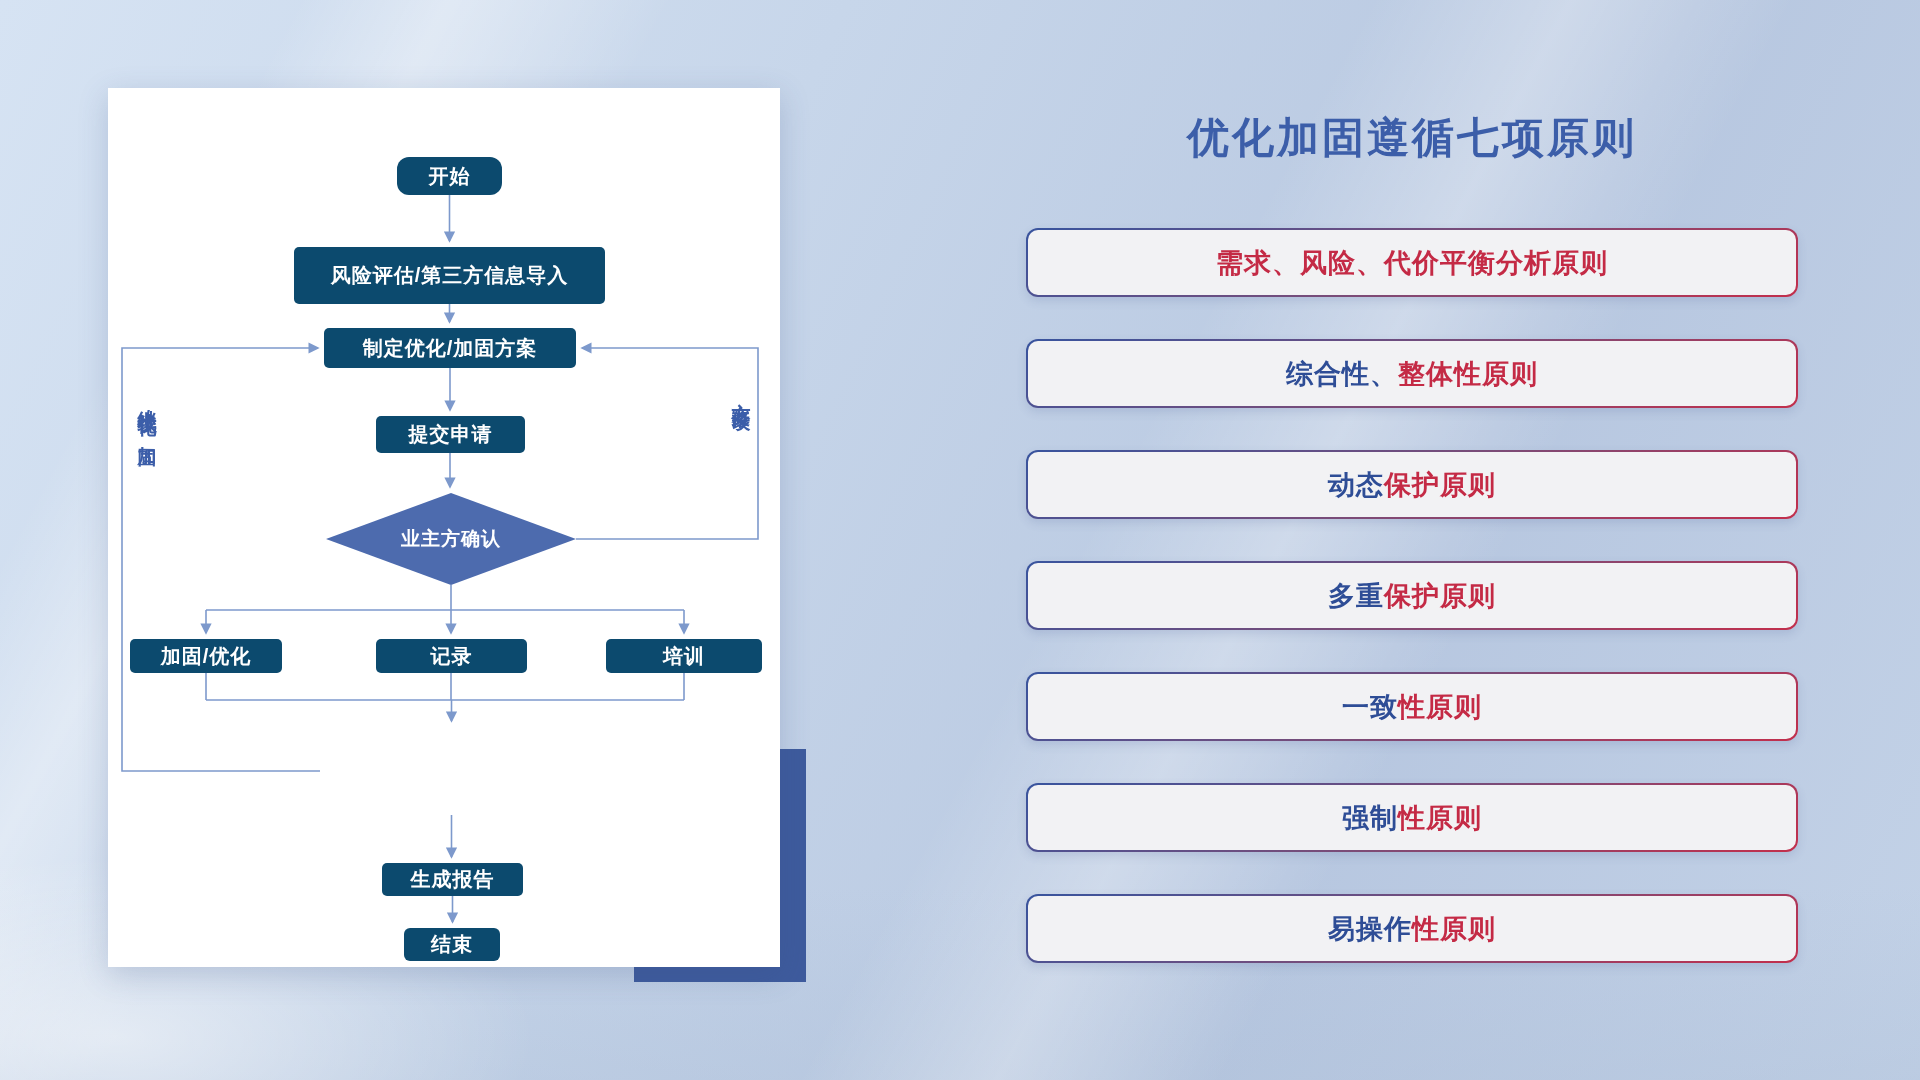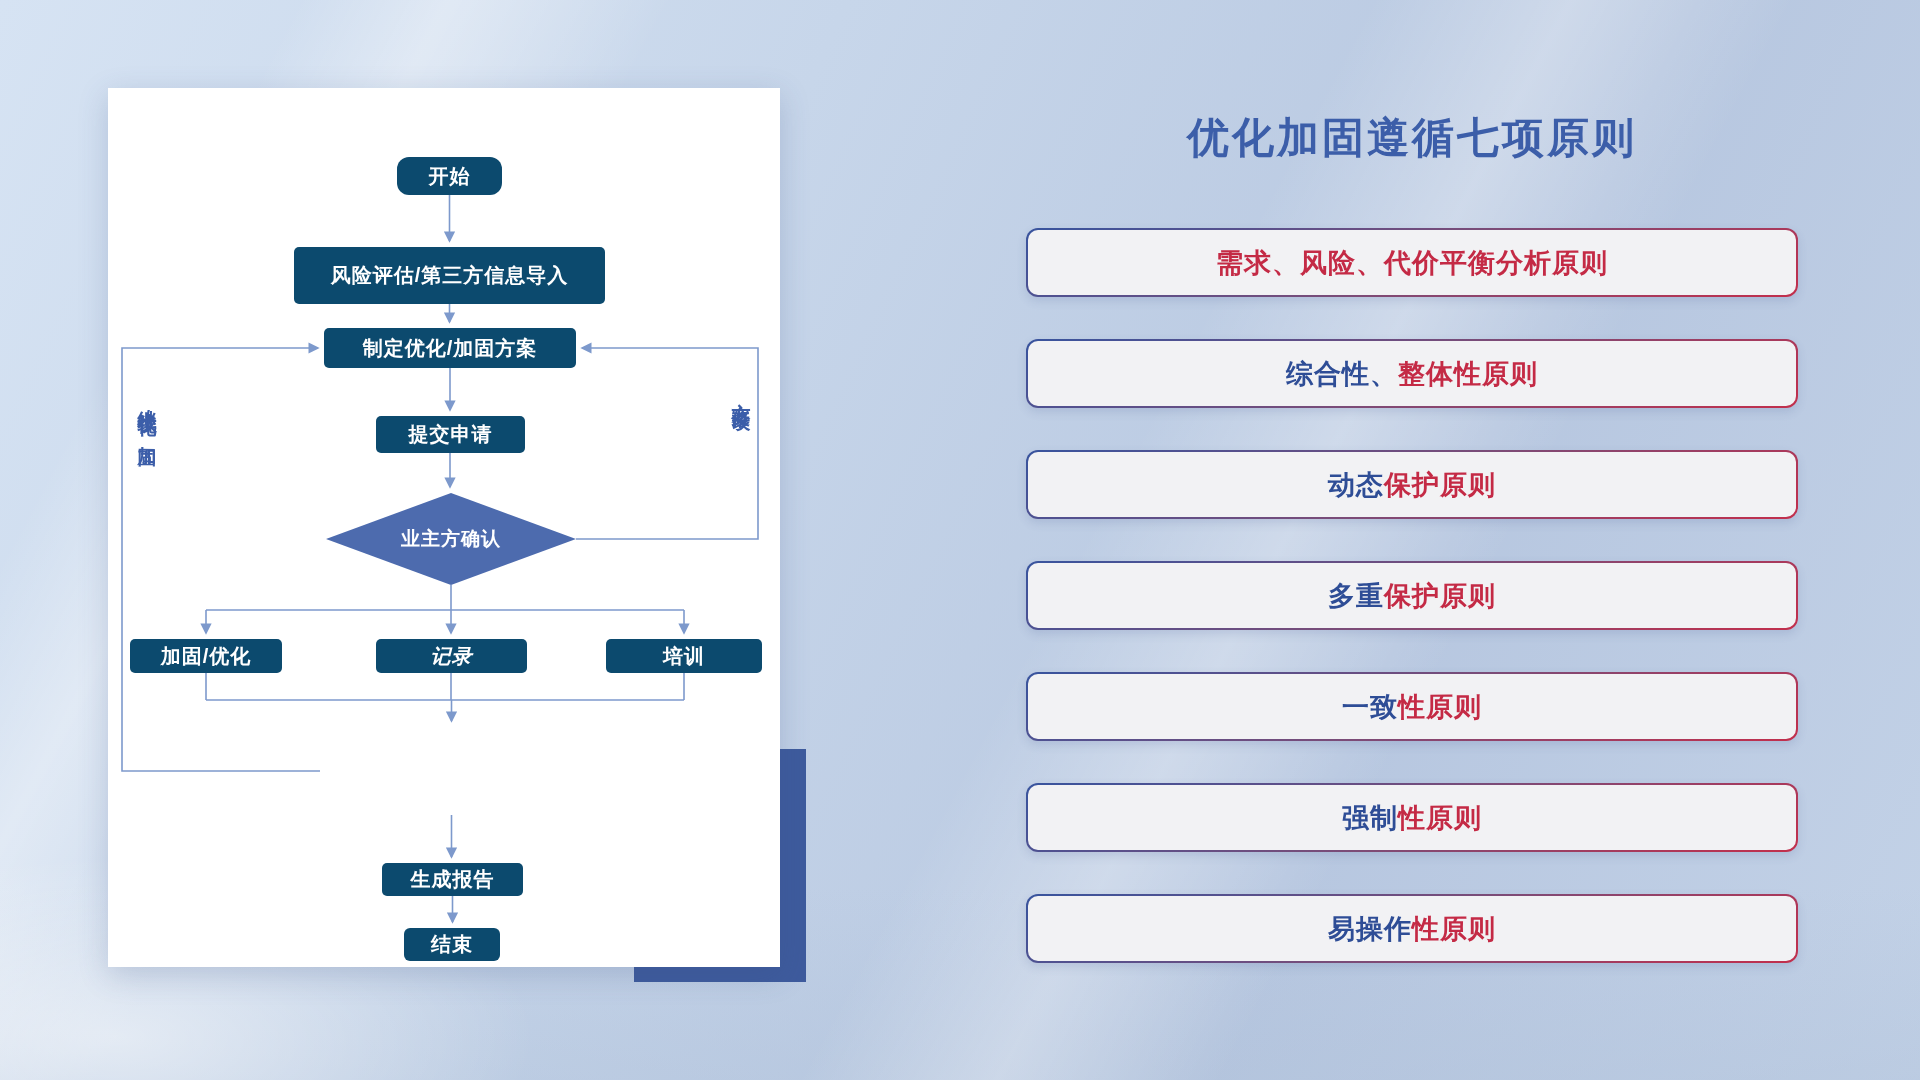--- a/index.html
+++ b/index.html
@@ -117,21 +117,21 @@
     <div class="fnode" style="left:216px;top:240px;width:252px;height:40px;">制定优化/加固方案</div>
 
     <div class="fnode" style="left:268px;top:328px;width:149px;height:37px;">提交申请</div>
 
     <div class="diamond" style="left:218px;top:405px;width:250px;height:92px;">
       <span>业主方确认</span>
     </div>
 
     <div class="fnode" style="left:22px;top:551px;width:152px;height:34px;">加固/优化</div>
 
-    <div class="fnode" style="left:268px;top:551px;width:151px;height:34px;font-style:italic;">记录</div>
+    <div class="fnode" style="left:268px;top:551px;width:151px;height:34px;">记录</div>
 
     <div class="fnode" style="left:498px;top:551px;width:156px;height:34px;">培训</div>
 
 
     <div class="fnode" style="left:274px;top:775px;width:141px;height:33px;">生成报告</div>
 
     <div class="fnode term" style="left:296px;top:840px;width:96px;height:33px;border-radius:6px;">结束</div>
 
     <div class="vlabel" style="left:26px;top:306px;">继续优化/加固</div>
 

